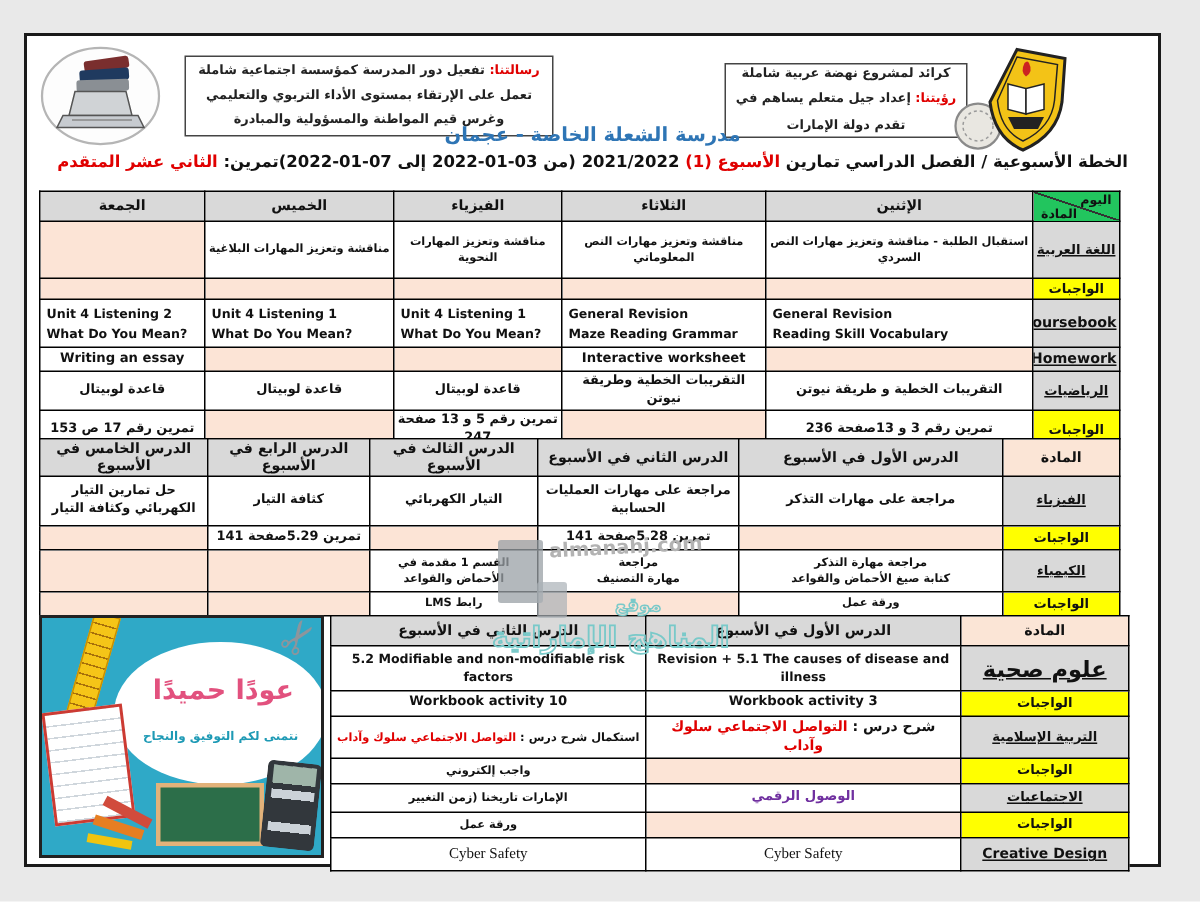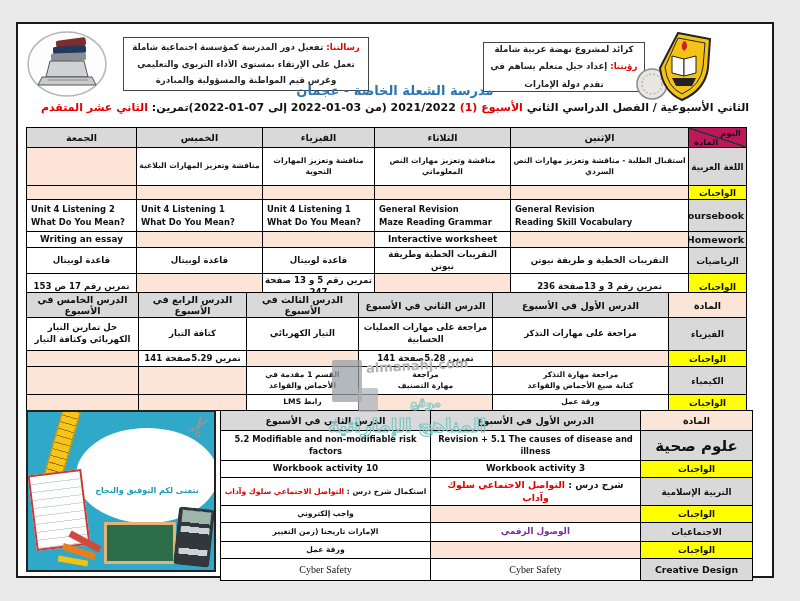--- a/index.html
+++ b/index.html
@@ -32,33 +32,33 @@
     font-size:11px;font-weight:bold;direction:rtl;color:#111;white-space:nowrap;
   }
   
   table{border-collapse:collapse;table-layout:fixed;direction:rtl;background:#fff;}
   .t1{position:absolute;left:8px;top:103px;width:720px;border:1.5px solid #000;}
   .t2{position:absolute;left:8px;top:268px;width:720px;border:1.5px solid #000;}
   .t3{position:absolute;left:202px;top:386px;width:532px;border:1.5px solid #000;}
   td{border:1px solid #000;box-sizing:border-box;overflow:hidden;
      text-align:center;vertical-align:middle;padding:1px 2px;font-weight:bold;color:#111;}
   .day,.lesson-h{background:#d9d9d9;font-size:9.5px;}
-  .lab{background:#d9d9d9;font-size:8.8px;}
+  .lab{background:#d9d9d9;font-size:8.8px;text-decoration:underline;}
   .ylab{background:#ffff00;font-size:8.8px;}
   .peachlab{background:#fbe5d6;font-size:9.5px;}
   .cell{font-size:7.6px;white-space:pre-line;line-height:1.35;}
   .cell.peach{background:#fce4d6;}
   .ar{font-size:7.6px;}
   .math{font-size:8.6px;}
   .en{direction:ltr;text-align:left;font-size:8.4px;padding-left:4px;line-height:1.5;}
   .en-c{direction:ltr;text-align:center;font-size:8.8px;}
   .serif{font-family:"Liberation Serif","DejaVu Serif",serif;font-size:10px;font-weight:normal;}
   .purple{color:#7030a0;font-size:8.8px;}
   .islamic-l1{font-size:9.4px;}
-  .corner{background:#be185d;position:relative;padding:0;margin-left:40px;}
+  .corner{background:#22c55e;position:relative;padding:0;margin-left:40px;}
   .corner .diag{position:absolute;inset:0;
     background:linear-gradient(to top right,transparent calc(50% - 0.7px),#333 calc(50% - 0.7px),#333 calc(50% + 0.7px),transparent calc(50% + 0.7px));}
   .corner .ct{position:absolute;top:0;right:5px;font-size:8.4px;font-weight:bold;}
   .corner .cb{position:absolute;bottom:0;left:5px;font-size:8.4px;font-weight:bold;}
   
   .watermark{position:absolute;left:300px;top:320px;width:220px;height:110px;pointer-events:none;z-index:6;}
   .wm-site{position:absolute;left:48px;top:14px;font-size:13px;color:#b3b3b3;transform:rotate(-3deg);font-weight:bold;}
   .wm-block1{position:absolute;left:14px;top:16px;width:30px;height:42px;background:#9aa0a6;opacity:.75;border-radius:2px;}
   .wm-block2{position:absolute;left:40px;top:44px;width:20px;height:24px;background:#aab0b6;opacity:.7;border-radius:2px;}
   .wm-small{position:absolute;left:92px;top:52px;font-size:12px;font-weight:bold;color:transparent;-webkit-text-stroke:1px #79c9c9;}
@@ -115,21 +115,21 @@
     <path d="M44 3 L76 9 L74 38 Q71 60 48 70 Q29 62 26 38 Z" fill="#f3c317" stroke="#222" stroke-width="2"></path>
     <path d="M44 8 L71 13 L69 37 Q67 55 48 64 Q33 57 31 37 Z" fill="none" stroke="#222" stroke-width="1"></path>
     <path d="M49 12 Q46 18 50 21 Q55 18 52 12 Q51 10 49 12 Z" fill="#cc2222"></path>
     <path d="M38 26 L50 29 L50 46 L38 43 Z" fill="#fff" stroke="#222" stroke-width="1"></path>
     <path d="M62 26 L50 29 L50 46 L62 43 Z" fill="#fff" stroke="#222" stroke-width="1"></path>
     <path d="M38 48 L62 48 L58 56 L42 56 Z" fill="#222"></path>
   </svg>
 
   <div class="school-name">مدرسة الشعلة الخاصة - عجمان</div>
 
-  <div class="plan-title"><span>الثاني الأسبوعية / الفصل الدراسي الثاني </span><span class="red">الأسبوع (1)</span><span> 2021/2022  (من 03-01-2022 إلى 07-01-2022)</span><span>تمرين: </span><span class="red">الثاني عشر المتقدم</span></div>
+  <div class="plan-title"><span>الخطة الأسبوعية / الفصل الدراسي تمارين </span><span class="red">الأسبوع (1)</span><span> 2021/2022  (من 03-01-2022 إلى 07-01-2022)</span><span>تمرين: </span><span class="red">الثاني عشر المتقدم</span></div>
 
   <table class="t1">
     <colgroup>
         <col style="width:58px">
         <col style="width:178px">
         <col style="width:136px">
         <col style="width:112px">
         <col style="width:126px">
         <col style="width:110px">
       </colgroup>
@@ -304,20 +304,21 @@
       <td class="cell serif">Cyber Safety</td>
       <td class="cell serif">Cyber Safety</td>
     </tr>
   </tbody>
     </table>
 
   <div class="poster">
     <div class="ruler"></div>
     <div class="scissors">✂</div>
     <div class="cloud"></div>
+    <div class="poster-title">عودًا حميدًا</div>
     <div class="poster-sub">نتمنى لكم التوفيق والنجاح</div>
     <div class="notepad"></div>
     <div class="crayon1"></div>
     <div class="crayon2"></div>
     <div class="crayon3"></div>
     <div class="chalkboard"></div>
     <div class="calculator"></div>
   </div>
 
   <div class="watermark">

